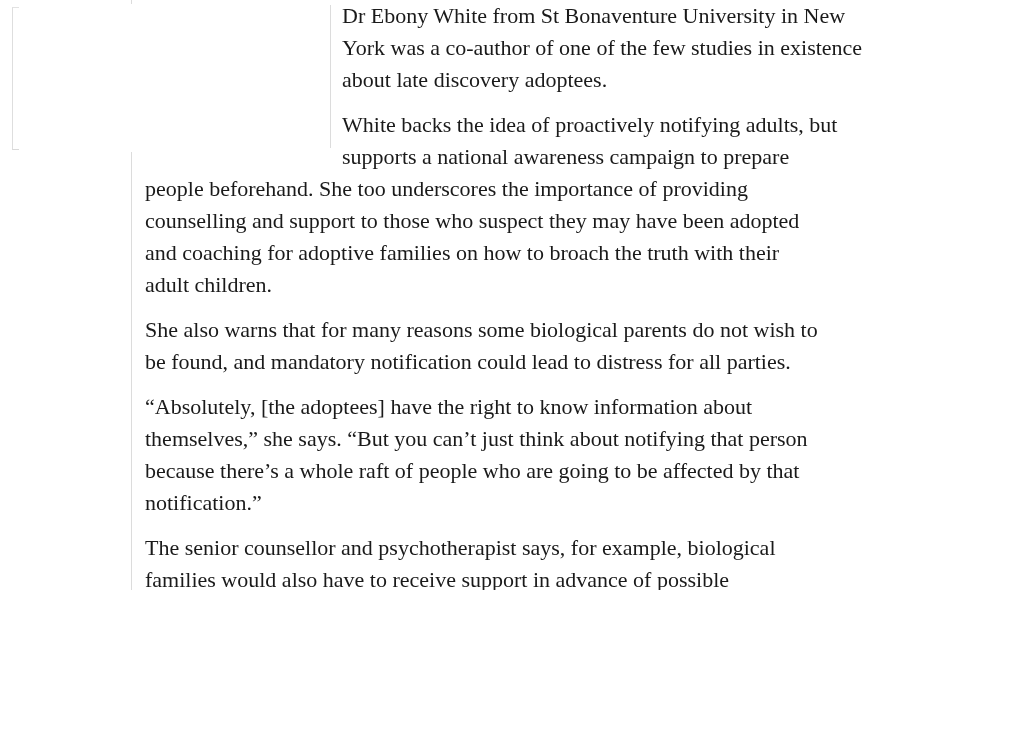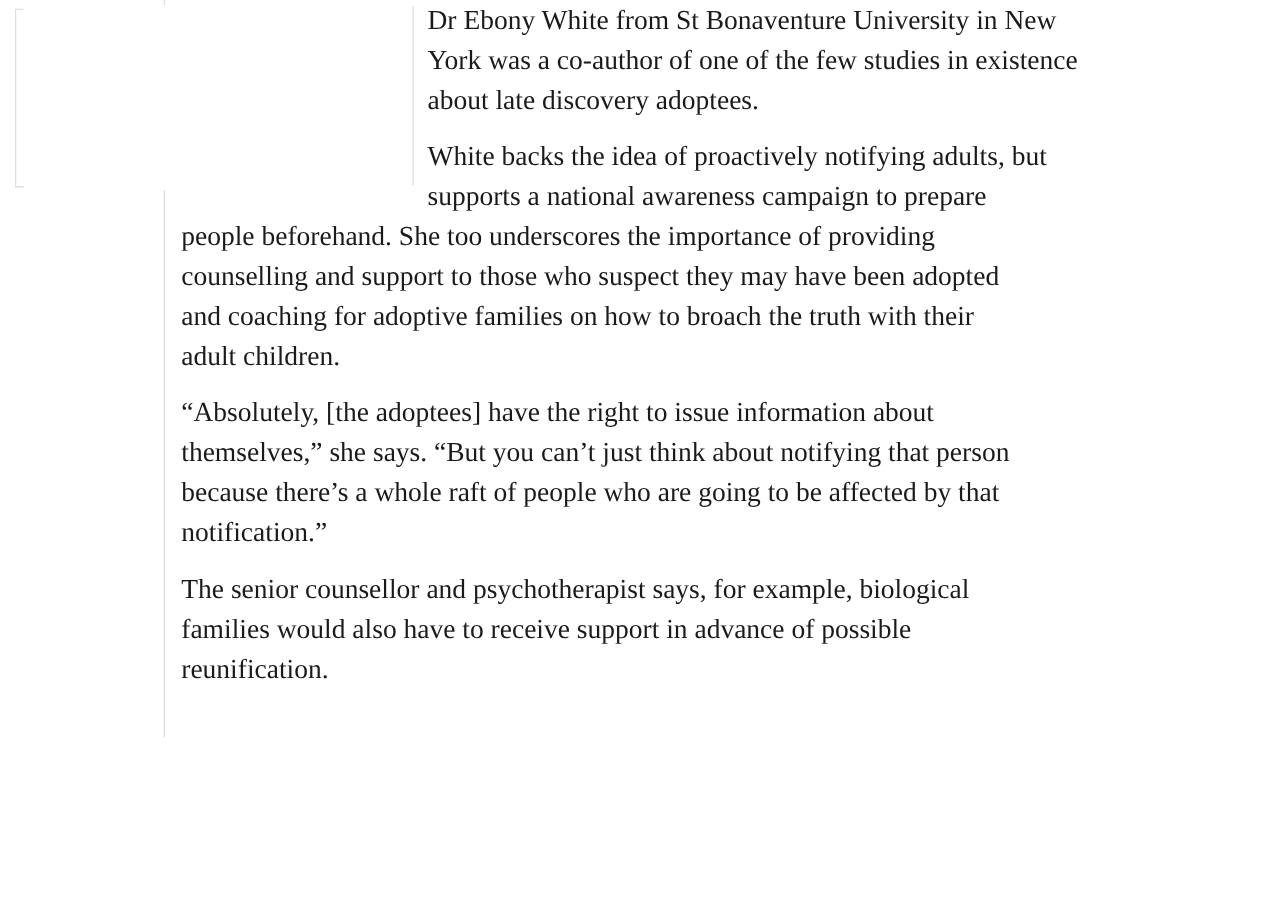--- a/index.html
+++ b/index.html
@@ -71,21 +71,23 @@
     <div class="float-spacer"></div>
     <p>Dr Ebony White from St Bonaventure University in New
 York was a co-author of one of the few studies in existence
 about late discovery adoptees.</p>
     <p>White backs the idea of proactively notifying adults, but
 supports a national awareness campaign to prepare
 people beforehand. She too underscores the importance of providing
 counselling and support to those who suspect they may have been adopted
 and coaching for adoptive families on how to broach the truth with their
 adult children.</p>
-    <p>“Absolutely, [the adoptees] have the right to issue information about
+    <p>She also warns that for many reasons some biological parents do not wish to
+be found, and mandatory notification could lead to distress for all parties.</p>
+    <p>“Absolutely, [the adoptees] have the right to know information about
 themselves,” she says. “But you can’t just think about notifying that person
 because there’s a whole raft of people who are going to be affected by that
 notification.”</p>
     <p>The senior counsellor and psychotherapist says, for example, biological
 families would also have to receive support in advance of possible
 reunification.</p>
   </div>
 
 </div>
 

